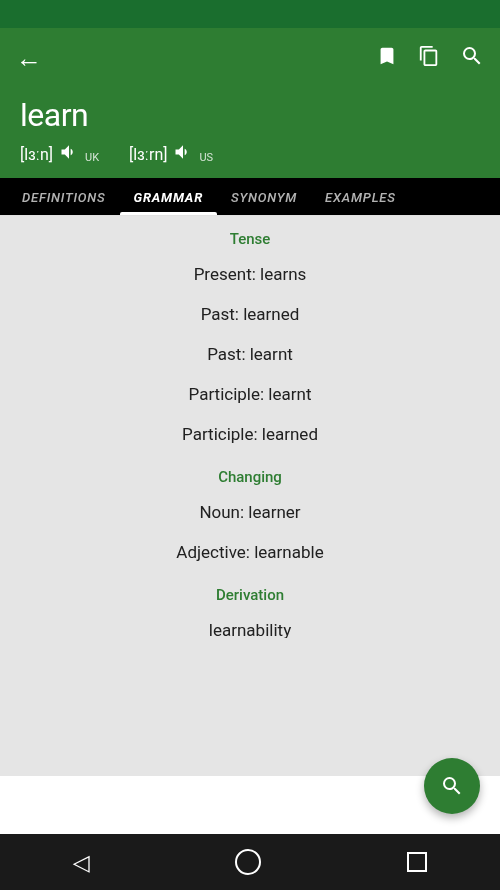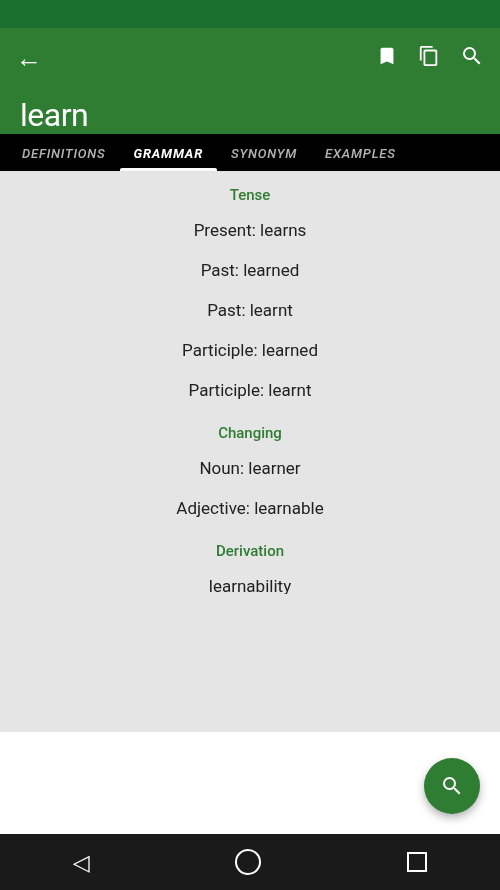--- a/index.html
+++ b/index.html
@@ -204,39 +204,61 @@
     <span class="header-icon">
       <svg width="24" height="24" viewBox="0 0 24 24" fill="white">
           <path d="M15.5 14h-.79l-.28-.27A6.471 6.471 0 0 0 16 9.5 6.5 6.5 0 1 0 9.5 16c1.61 0 3.09-.59 4.23-1.57l.27.28v.79l5 4.99L20.49 19l-4.99-5zm-6 0C7.01 14 5 11.99 5 9.5S7.01 5 9.5 5 14 7.01 14 9.5 11.99 14 9.5 14z"></path>
         </svg>
     </span>
   </div>
 </div>
 
 <div class="word-section">
   <div class="word-title">learn</div>
+  <div class="pronunciations">
+
+    <div class="pron-item">
+      <span class="pron-text">[lɜːn]</span>
+      <span class="speaker-icon">
+        <svg width="20" height="20" viewBox="0 0 24 24" fill="white">
+            <path d="M3 9v6h4l5 5V4L7 9H3zm13.5 3c0-1.77-1.02-3.29-2.5-4.03v8.05c1.48-.73 2.5-2.25 2.5-4.02z"></path>
+          </svg>
+      </span>
+      <span class="pron-region">UK</span>
+    </div>
+
+    <div class="pron-item">
+      <span class="pron-text">[lɜːrn]</span>
+      <span class="speaker-icon">
+        <svg width="20" height="20" viewBox="0 0 24 24" fill="white">
+            <path d="M3 9v6h4l5 5V4L7 9H3zm13.5 3c0-1.77-1.02-3.29-2.5-4.03v8.05c1.48-.73 2.5-2.25 2.5-4.02z"></path>
+          </svg>
+      </span>
+      <span class="pron-region">US</span>
+    </div>
+  </div>
 </div>
 
 <div class="tabs">
   <div class="tab">DEFINITIONS</div>
   <div class="tab active">GRAMMAR</div>
   <div class="tab">SYNONYM</div>
   <div class="tab">EXAMPLES</div>
 </div>
 
 <div class="divider"></div>
 
 <div class="content" style="height: 560px; overflow-y: auto;">
 
   <div class="section-header">Tense</div>
   <div class="grammar-item">Present: learns</div>
   <div class="grammar-item">Past: learned</div>
   <div class="grammar-item">Past: learnt</div>
+  <div class="grammar-item">Participle: learnt</div>
   <div class="grammar-item">Participle: learned</div>
-  <div class="grammar-item">Participle: learnt</div>
 
   <div class="section-header">Changing</div>
   <div class="grammar-item">Noun: learner</div>
   <div class="grammar-item">Adjective: learnable</div>
 
   <div class="section-header">Derivation</div>
   <div class="grammar-item partially-visible">learnability</div>
 
 </div>
 

